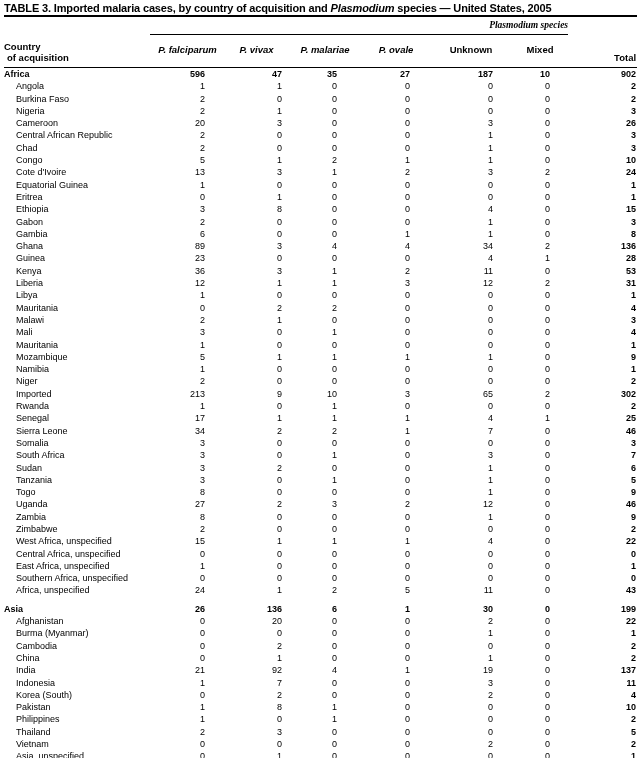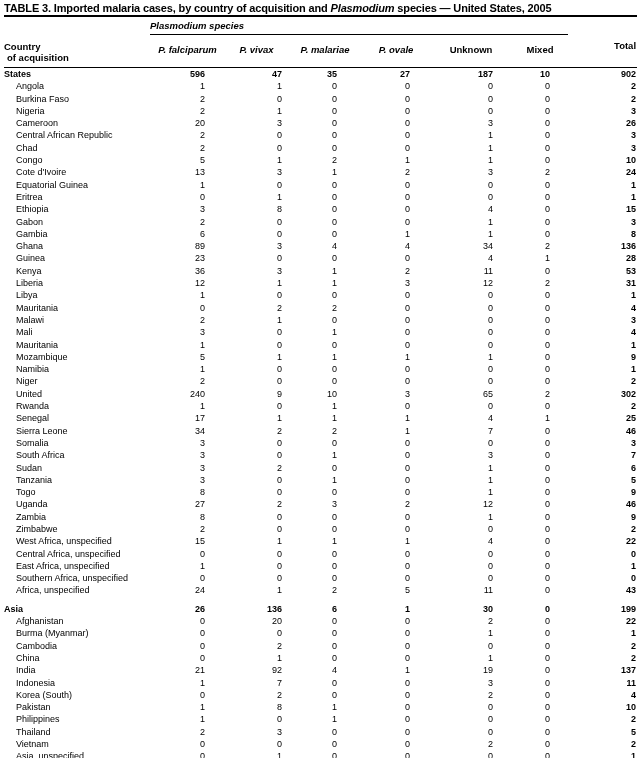--- a/index.html
+++ b/index.html
@@ -41,38 +41,39 @@
   .country-h {
     text-align: left;
     vertical-align: bottom;
     line-height: 11px;
     padding-bottom: 4px;
     border-bottom: 1.5px solid #000;
   }
   .country-h .l2 { padding-left: 3px; }
   .group-h {
     font-style: italic;
-    text-align: left;
+    text-align: right;
     vertical-align: top;
     padding-top: 3px;
     height: 14px;
     border-bottom: 1px solid #000;
+    font-family: Liberation Serif, serif;
   }
   .sp {
     text-align: center;
     vertical-align: bottom;
     padding-bottom: 12px;
     height: 20px;
     border-bottom: 1.5px solid #000;
   }
   .it { font-style: italic; }
   .total-h {
     text-align: right;
     vertical-align: bottom;
-    padding-bottom: 16px;
+    padding-bottom: 4px;
     padding-right: 1px;
     border-bottom: 1.5px solid #000;
   }
 
   
   tbody td {
     font-size: 9px;
     height: 12.3px;
     line-height: 12.3px;
     white-space: nowrap;
@@ -123,21 +124,21 @@
         <th class="sp it">P. falciparum</th>
         <th class="sp it">P. vivax</th>
         <th class="sp it">P. malariae</th>
         <th class="sp it">P. ovale</th>
         <th class="sp">Unknown</th>
         <th class="sp">Mixed</th>
       </tr>
     </thead>
     <tbody>
         <tr class="section">
-          <td class="country">States</td>
+          <td class="country">Africa</td>
           <td class="num c0">596</td>
           <td class="num c1">47</td>
           <td class="num c2">35</td>
           <td class="num c3">27</td>
           <td class="num c4">187</td>
           <td class="num c5">10</td>
           <td class="num c6 total">902</td>
         </tr>
         <tr>
           <td class="country sub">Angola</td>
@@ -383,22 +384,22 @@
           <td class="country sub">Niger</td>
           <td class="num c0">2</td>
           <td class="num c1">0</td>
           <td class="num c2">0</td>
           <td class="num c3">0</td>
           <td class="num c4">0</td>
           <td class="num c5">0</td>
           <td class="num c6 total">2</td>
         </tr>
         <tr>
-          <td class="country sub">United</td>
-          <td class="num c0">240</td>
+          <td class="country sub">Imported</td>
+          <td class="num c0">213</td>
           <td class="num c1">9</td>
           <td class="num c2">10</td>
           <td class="num c3">3</td>
           <td class="num c4">65</td>
           <td class="num c5">2</td>
           <td class="num c6 total">302</td>
         </tr>
         <tr>
           <td class="country sub">Rwanda</td>
           <td class="num c0">1</td>

